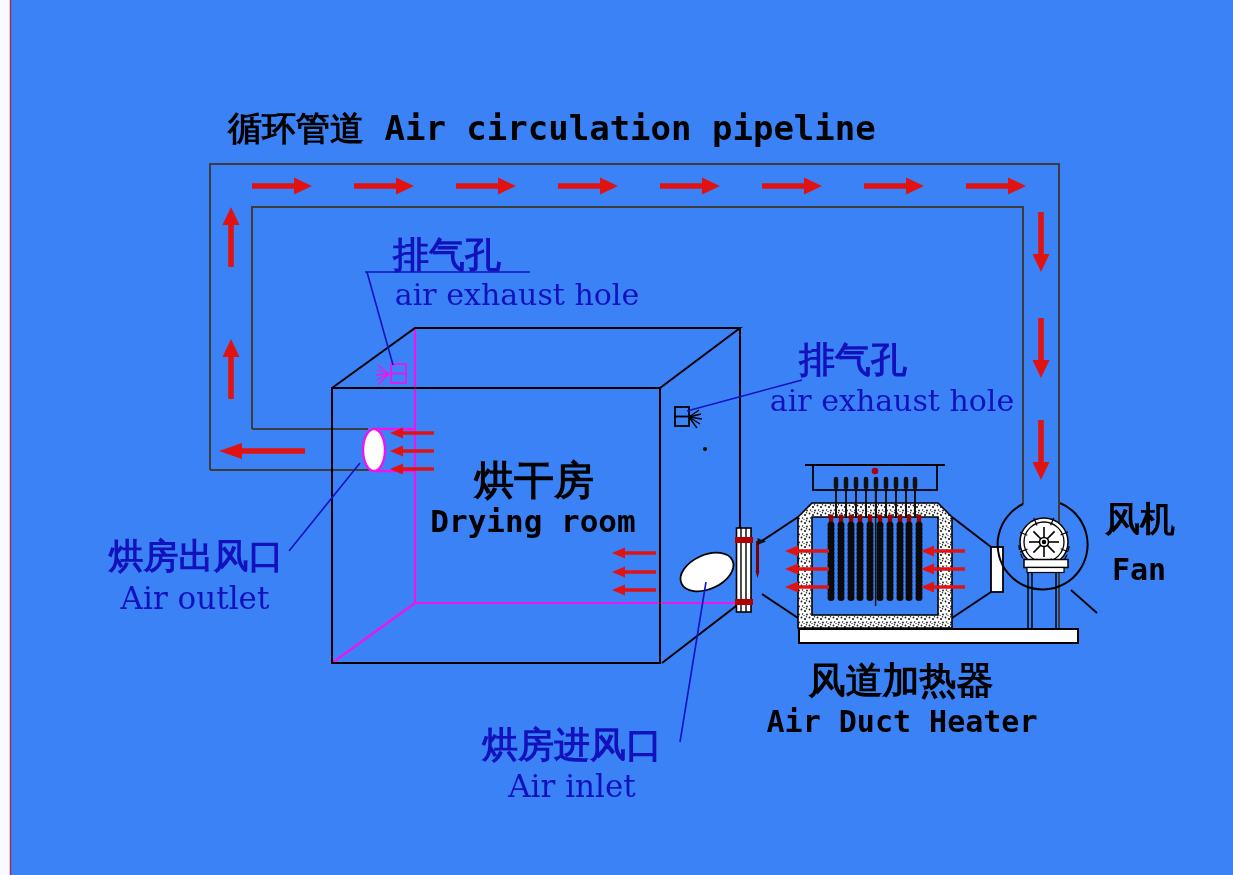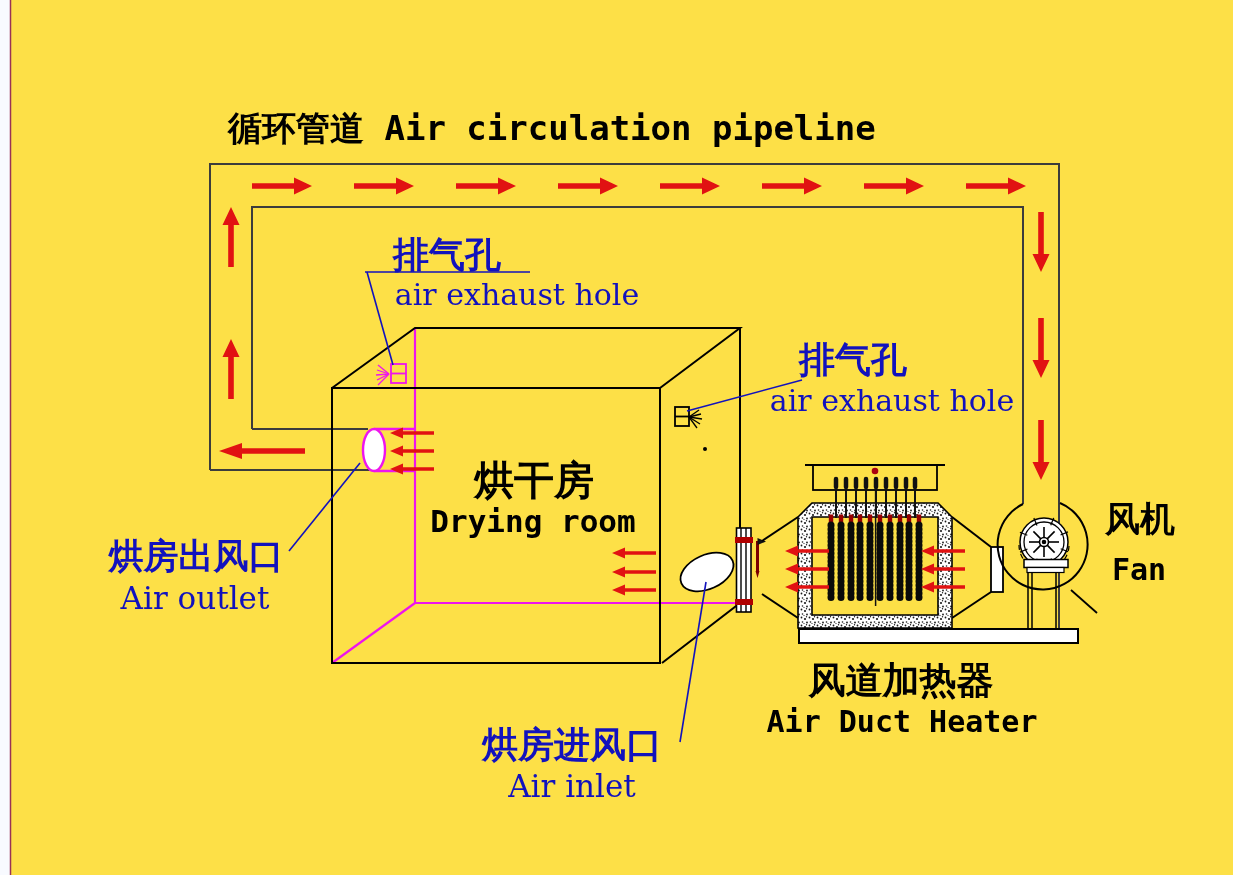--- a/index.html
+++ b/index.html
@@ -1,16 +1,16 @@
 <!DOCTYPE html>
 <html><head>
 <meta charset="utf-8">
 <style>
   html,body{margin:0;padding:0;background:#ffffff;}
-  .stage{position:relative;width:1233px;height:875px;background:#fde047;overflow:hidden;
+  .stage{position:relative;width:1233px;height:875px;background:#3b82f6;overflow:hidden;
          font-family:"Liberation Sans",sans-serif;}
   svg{position:absolute;left:0;top:0;}
   text{user-select:none;}
   .zh{font-family:"Liberation Sans",sans-serif;font-weight:600;}
   .en-serif{font-family:"DejaVu Serif","Liberation Serif",serif;}
   .en-mono{font-family:"DejaVu Sans Mono","Liberation Mono",monospace;font-weight:bold;}
   .title-mono{font-family:"DejaVu Sans Mono","Liberation Mono",monospace;font-weight:bold;}
 </style>
 </head>
 <body>

